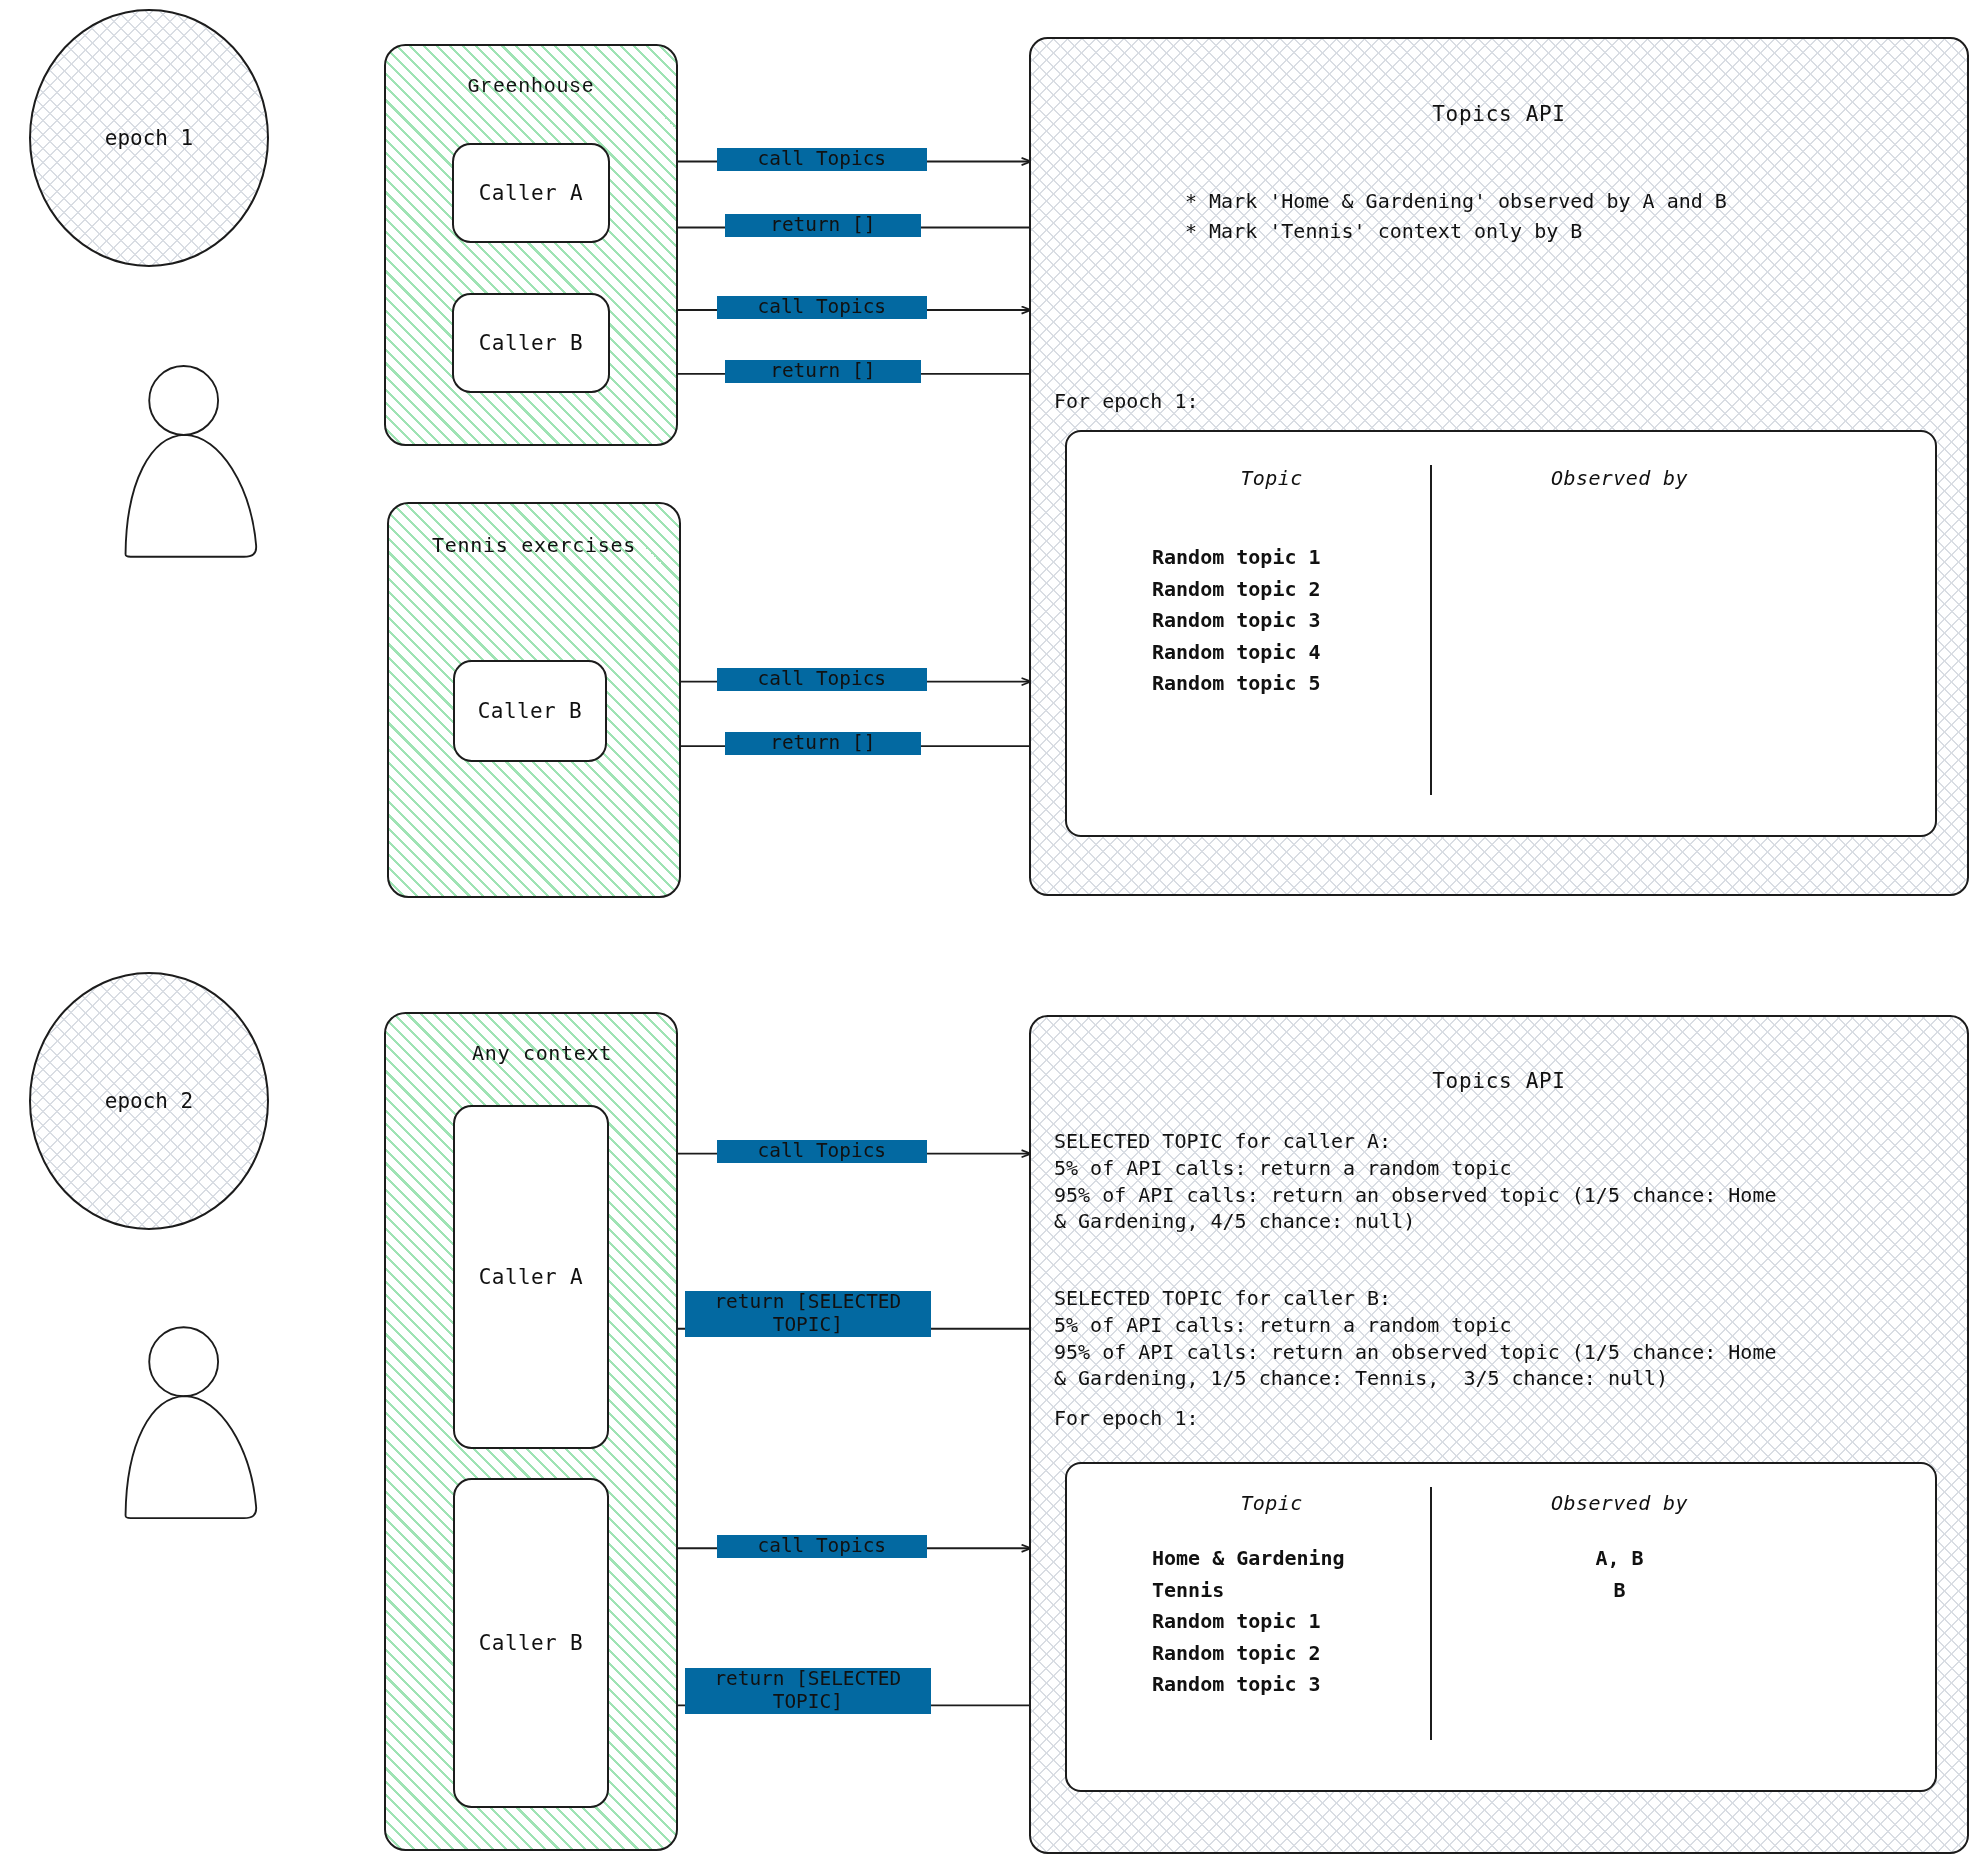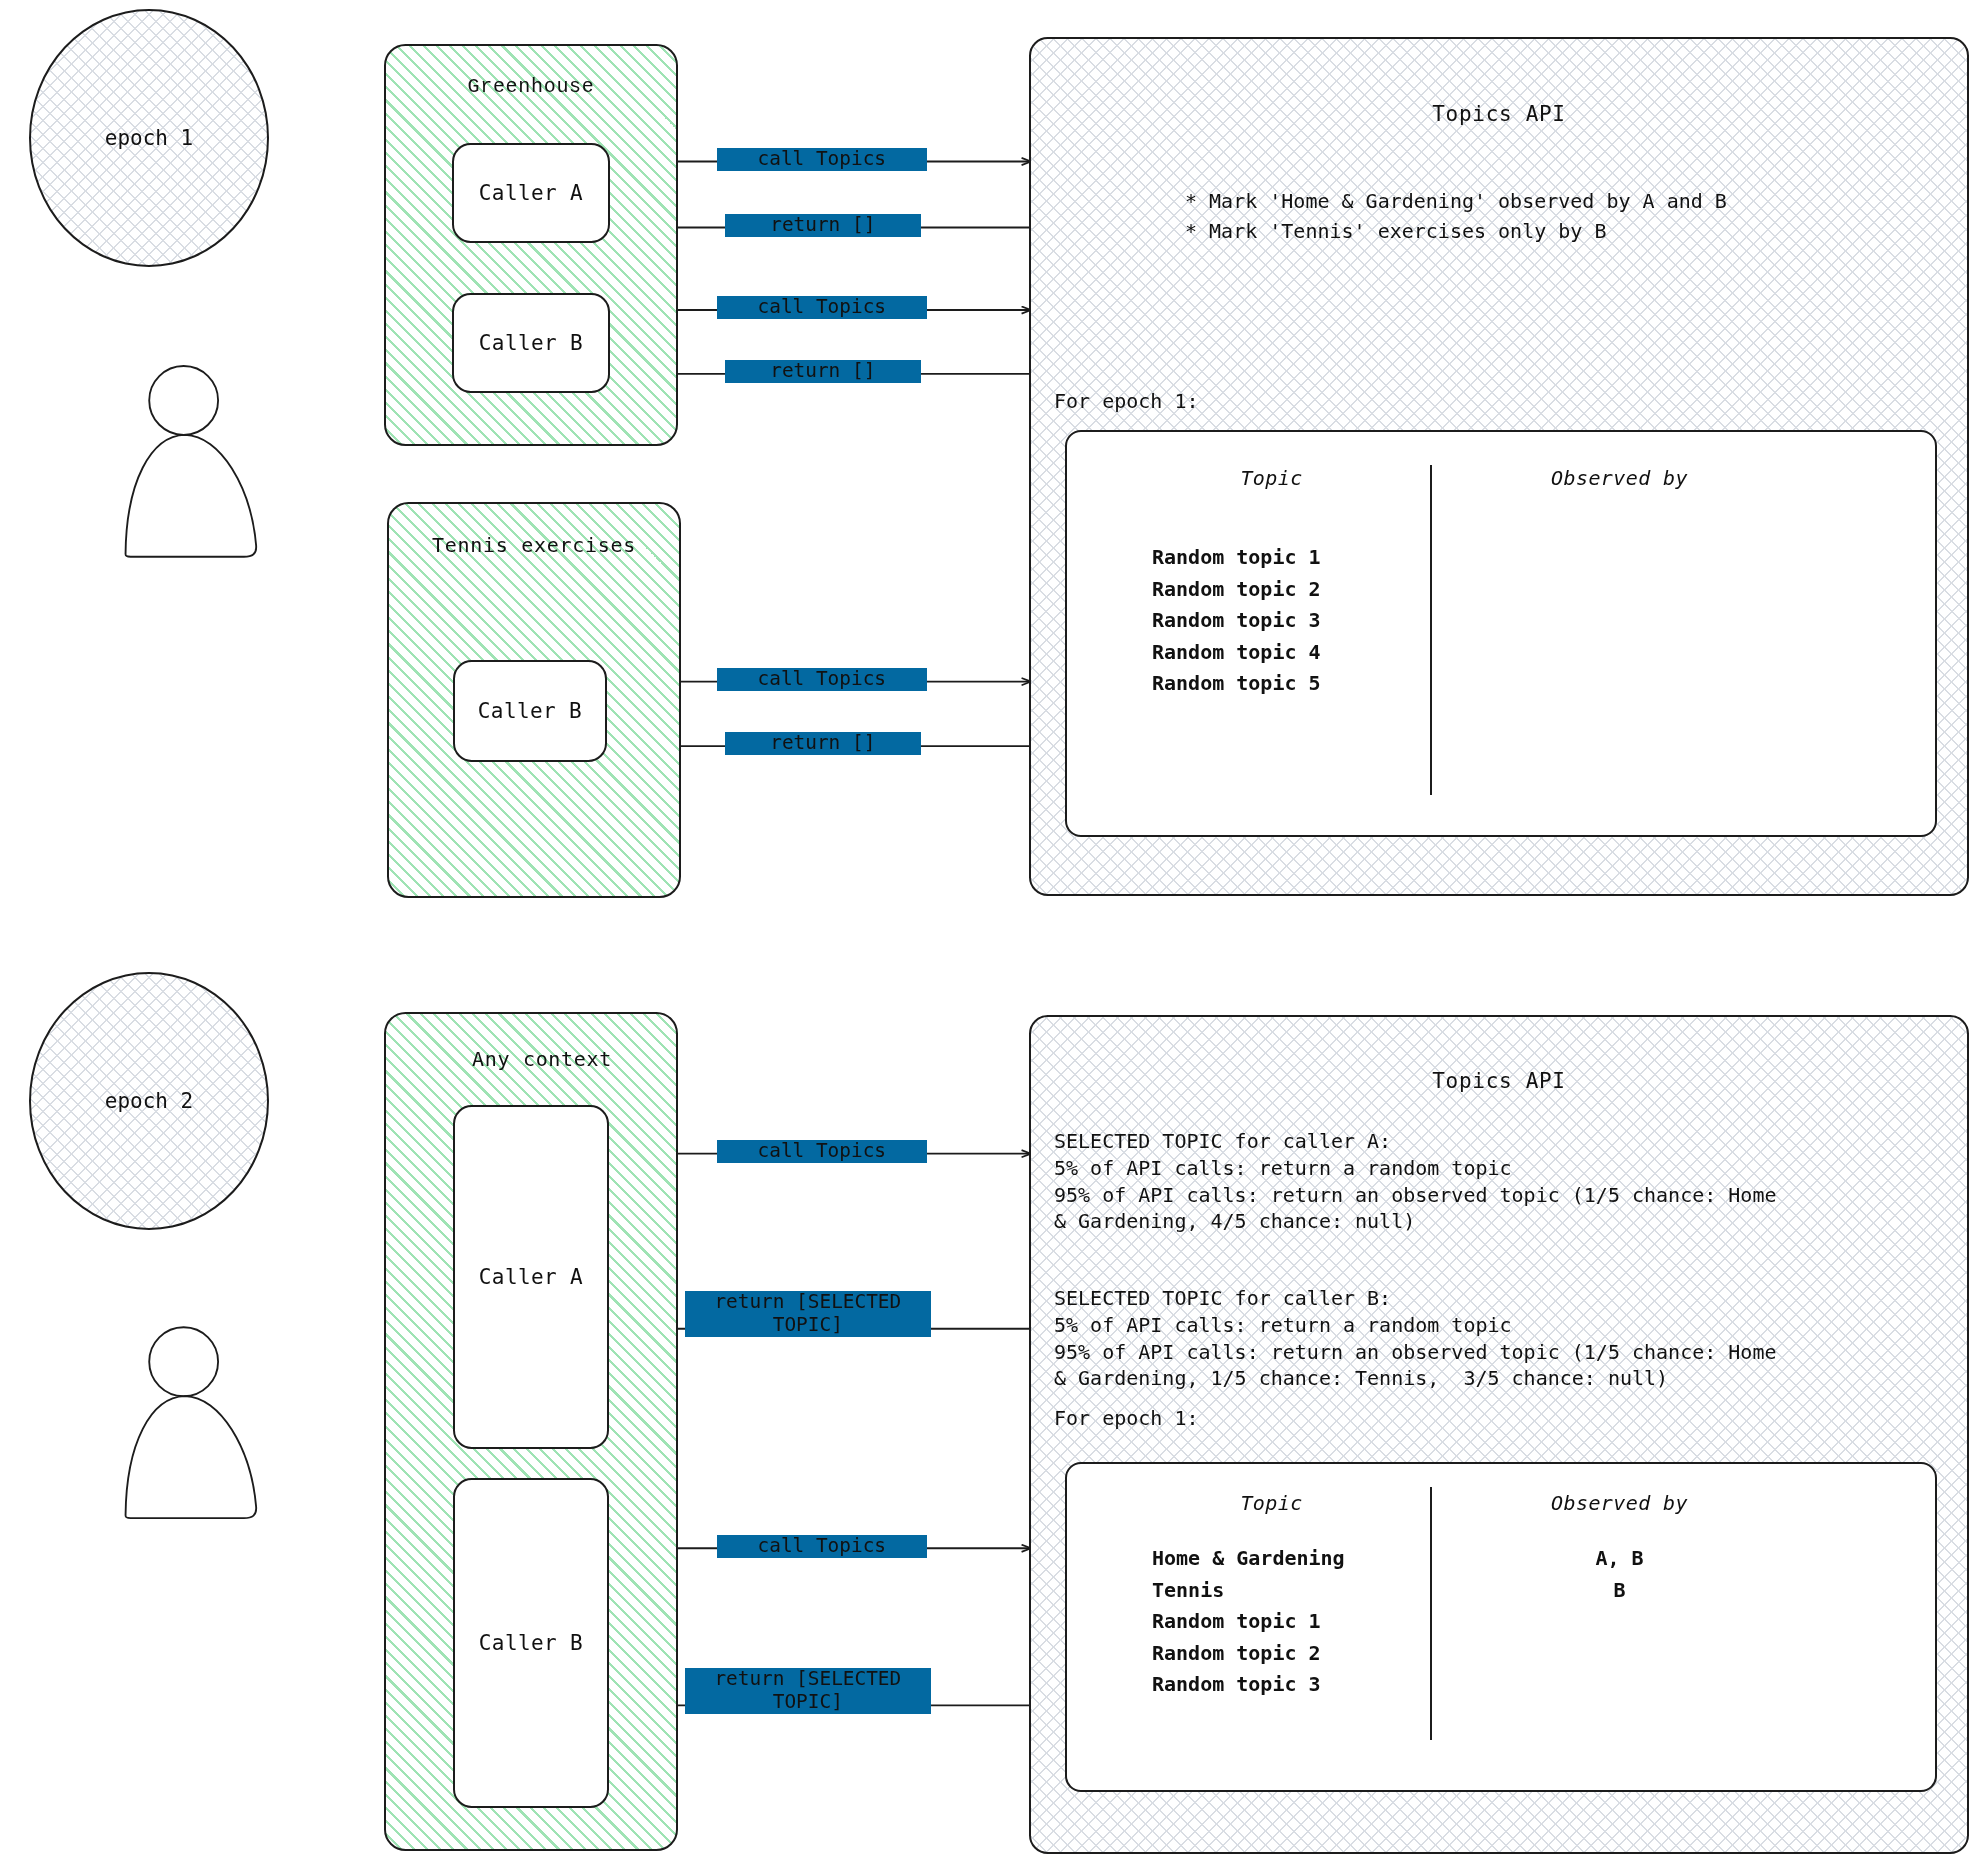--- a/index.html
+++ b/index.html
@@ -167,21 +167,21 @@
 <div class="arrow-label" style="left:717px;top:296px;width:201px;">call Topics</div>
 <div class="arrow-label" style="left:725px;top:360px;width:187px;">return []</div>
 <div class="arrow-label" style="left:717px;top:668px;width:201px;">call Topics</div>
 <div class="arrow-label" style="left:725px;top:732px;width:187px;">return []</div>
 
 <div class="abs api-box grey-hatch" style="left:1029px;top:37px;width:940px;height:859px;">
   <div class="api-title" style="top:63px;">Topics API</div>
 
   <div class="abs api-bullets" style="left:154px;top:147px;width:760px;">
     <div>* Mark 'Home &amp; Gardening' observed by A and B</div>
-    <div>* Mark 'Tennis' exercises only by B</div>
+    <div>* Mark 'Tennis' context only by B</div>
   </div>
 
   <div class="abs for-epoch" style="left:23px;top:350px;">For epoch 1:</div>
 
   <div class="abs inner-table" style="left:34px;top:391px;width:872px;height:407px;">
     <div class="vrule" style="left:363px;top:33px;height:330px;"></div>
     <div class="abs col-head" style="left:86px;top:34px;width:237px;">Topic</div>
     <div class="abs col-head" style="left:409px;top:34px;width:287px;">Observed by</div>
 
     <div class="abs cell-list" style="left:85px;top:110px;width:273px;">
@@ -200,21 +200,21 @@
       <div>&nbsp;</div>
     </div>
   </div>
 </div>
 
 <div class="abs epoch-circle grey-hatch" style="left:29px;top:972px;width:240px;height:258px;">
   <span>epoch 2</span>
 </div>
 
 <div class="abs ctx-box green-hatch" style="left:384px;top:1012px;width:294px;height:839px;">
-  <div class="ctx-title" style="top:33px;margin-left:22px;">Any context</div>
+  <div class="ctx-title" style="top:27px;margin-left:22px;">Any context</div>
 </div>
 <div class="abs caller-box" style="left:453px;top:1105px;width:156px;height:344px;">
   <span>Caller A</span>
 </div>
 <div class="abs caller-box" style="left:453px;top:1478px;width:156px;height:330px;">
   <span>Caller B</span>
 </div>
 
 <div class="arrow-label" style="left:717px;top:1140px;width:201px;">call Topics</div>
 <div class="arrow-label" style="left:685px;top:1291px;width:237px;">return [SELECTED

